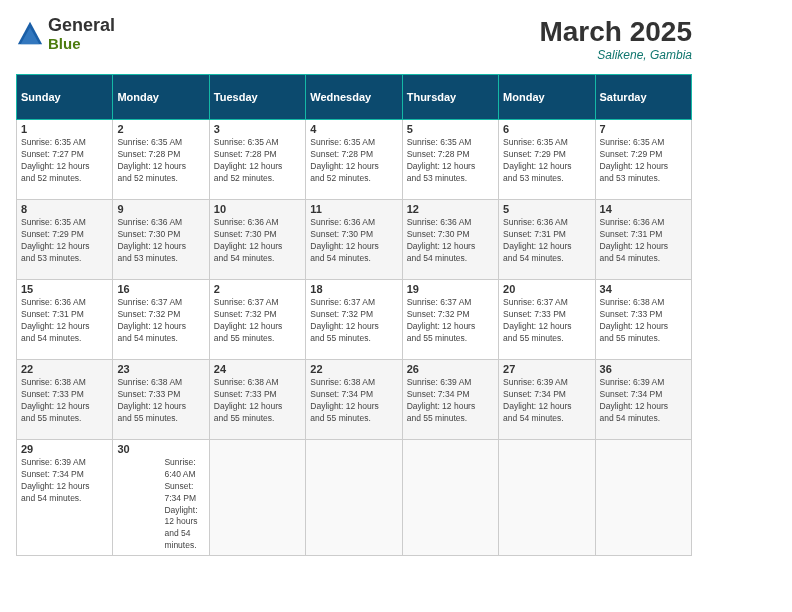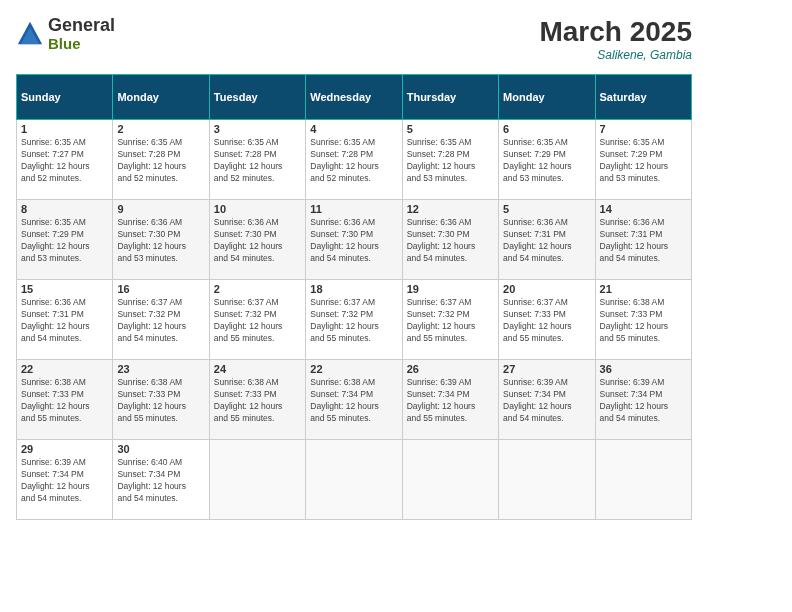--- a/index.html
+++ b/index.html
@@ -273,21 +273,21 @@
 and 55 minutes.</div>
           </td>
           <td>
             <span class="day-number">20</span>
             <div class="day-info" style="white-space: pre-line;">Sunrise: 6:37 AM
 Sunset: 7:33 PM
 Daylight: 12 hours
 and 55 minutes.</div>
           </td>
           <td>
-            <span class="day-number">21</span>
+            <span class="day-number">34</span>
             <div class="day-info" style="white-space: pre-line;">Sunrise: 6:38 AM
 Sunset: 7:33 PM
 Daylight: 12 hours
 and 55 minutes.</div>
           </td>
         </tr>
         <tr>
           <td>
             <span class="day-number">22</span>
             <div class="day-info" style="white-space: pre-line;">Sunrise: 6:38 AM
@@ -341,21 +341,21 @@
         <tr>
           <td>
             <span class="day-number">29</span>
             <div class="day-info" style="white-space: pre-line;">Sunrise: 6:39 AM
 Sunset: 7:34 PM
 Daylight: 12 hours
 and 54 minutes.</div>
           </td>
           <td>
             <span class="day-number">30</span>
-            <div class="day-info" style="white-space: pre-line;">Sunrise: 6:40 AM
+            <div class="day-info" style="white-space: pre-line; margin-left: 47px;">Sunrise: 6:40 AM
 Sunset: 7:34 PM
 Daylight: 12 hours
 and 54 minutes.</div>
           </td>
           <td class="empty-cell"></td>
           <td class="empty-cell"></td>
           <td class="empty-cell"></td>
           <td class="empty-cell"></td>
           <td class="empty-cell"></td>
         </tr>

